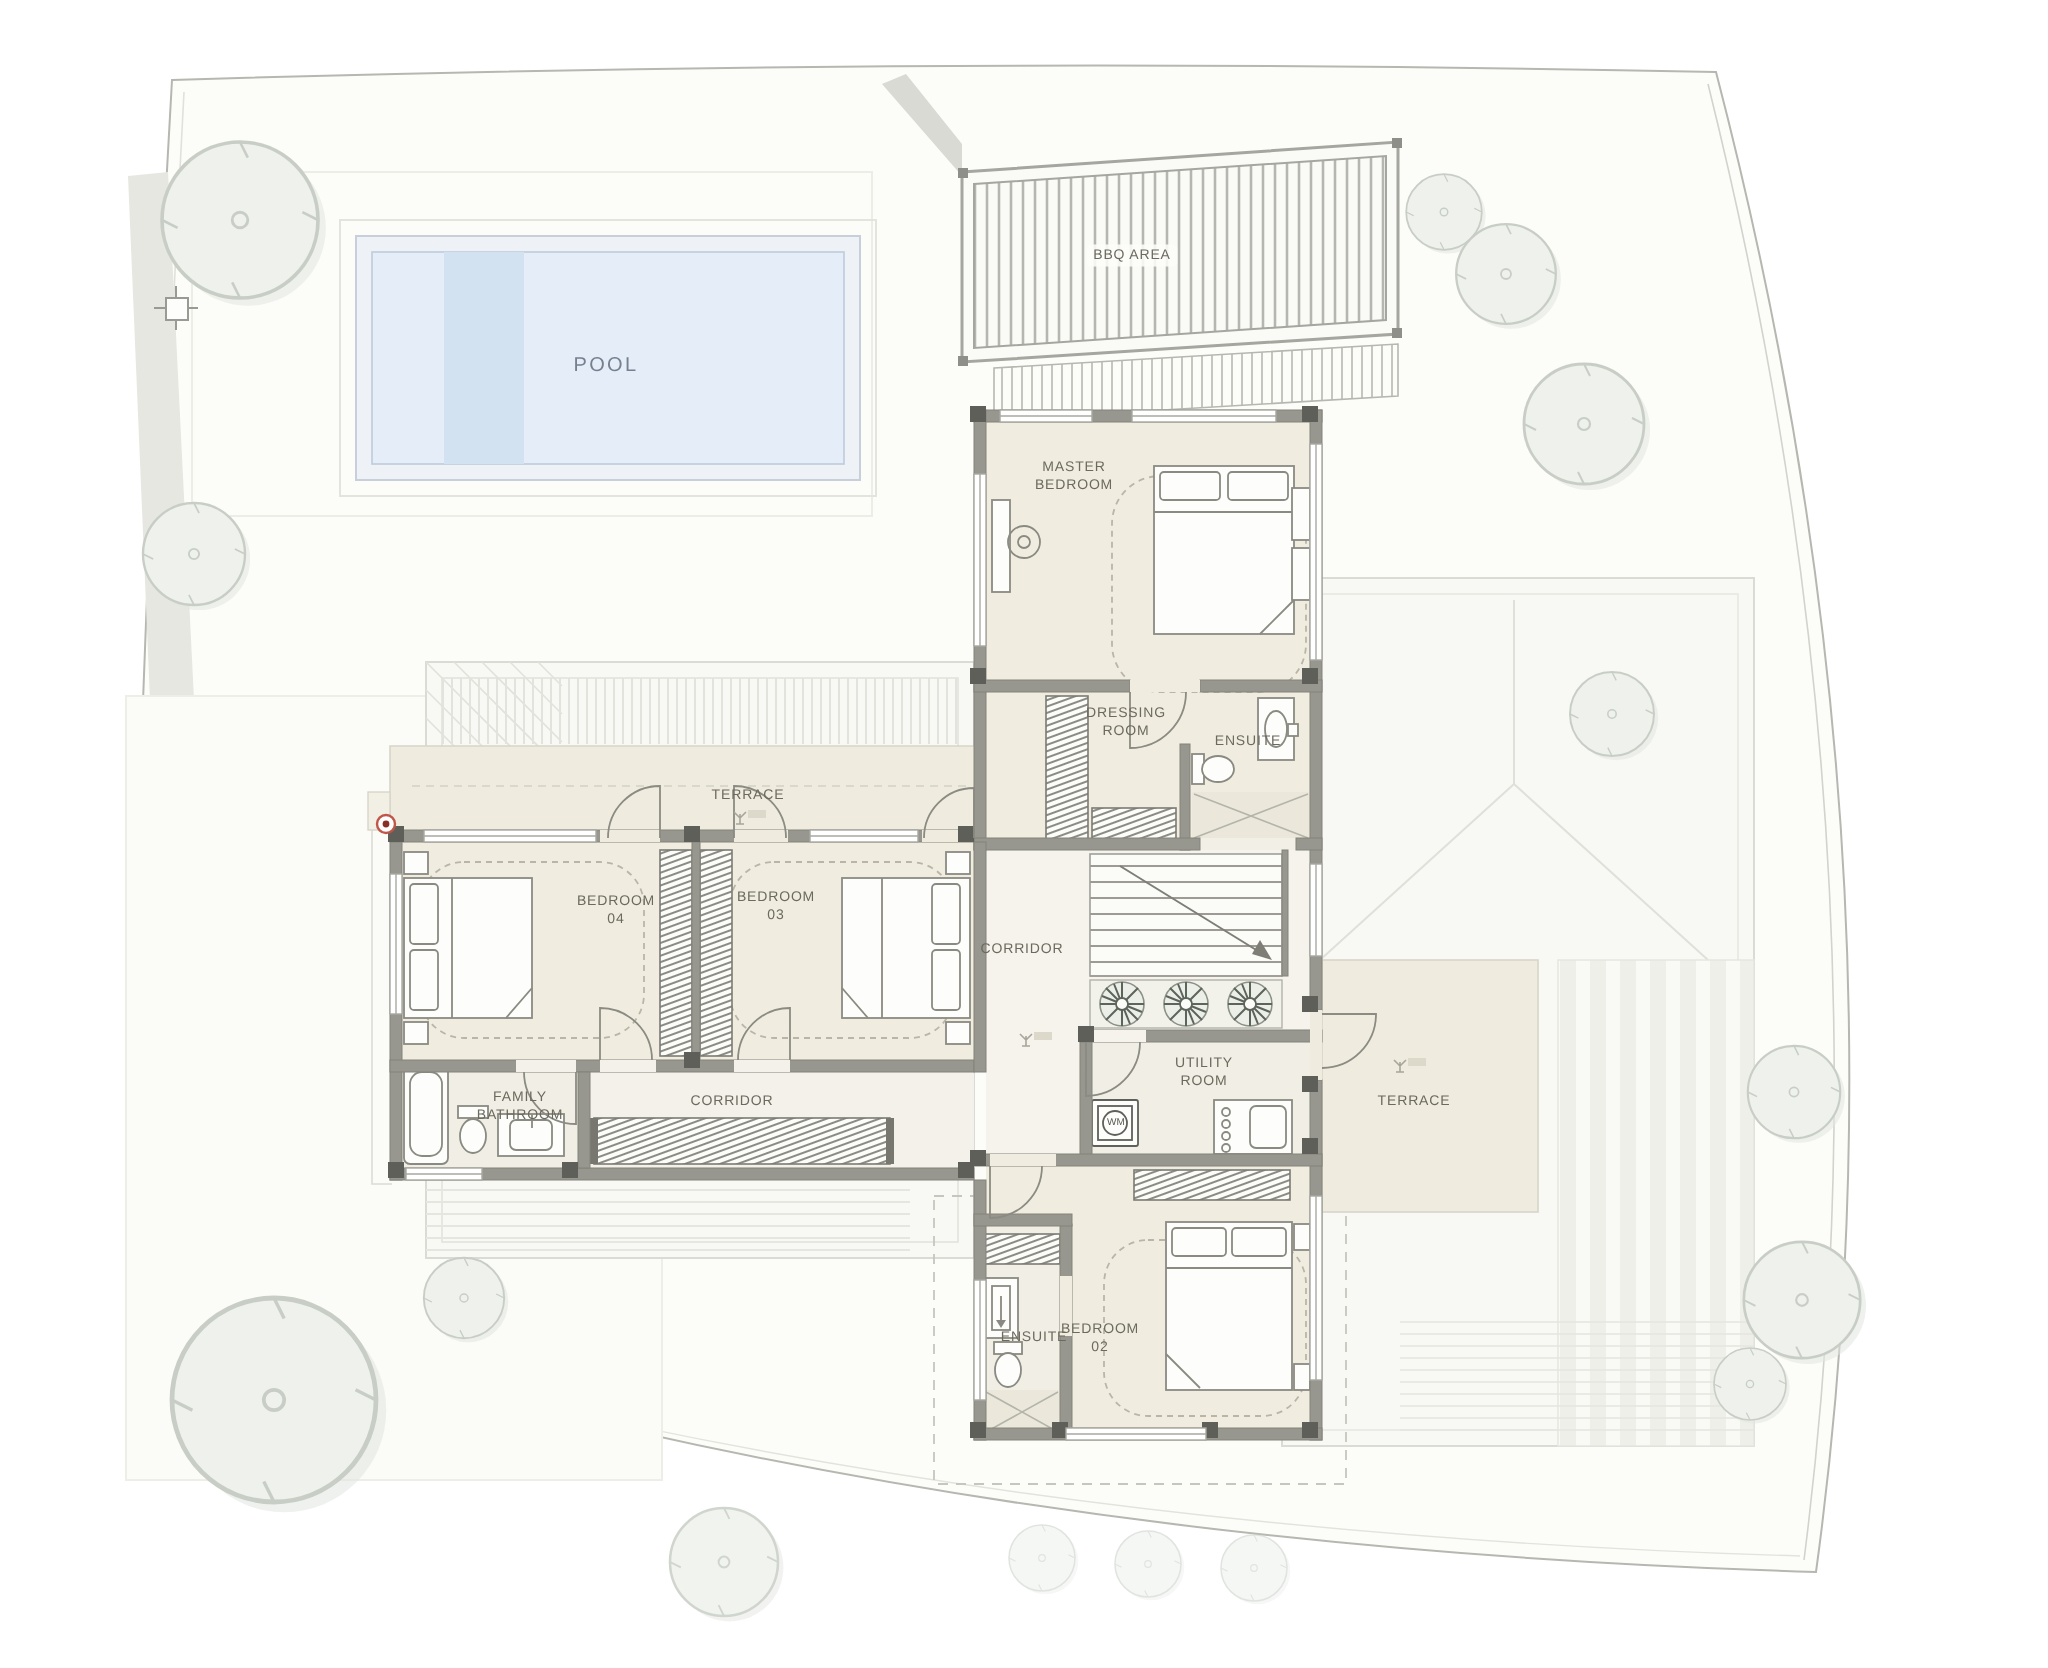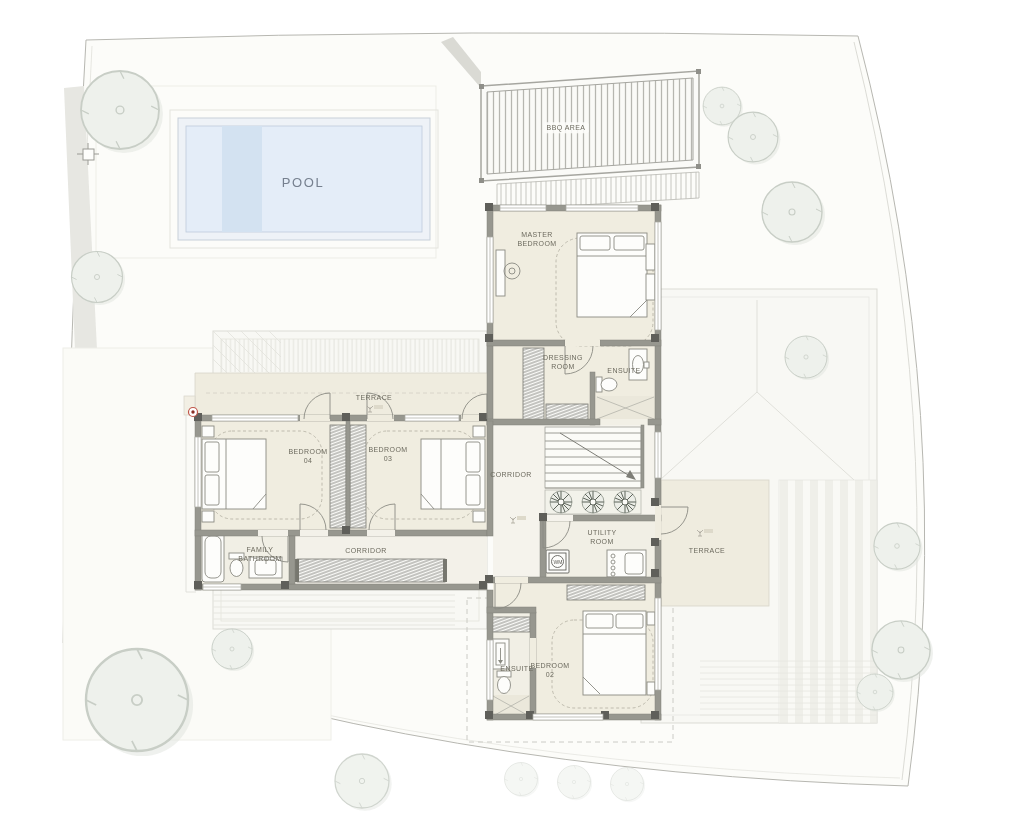--- a/index.html
+++ b/index.html
@@ -2,21 +2,21 @@
 <html><head>
 <meta charset="utf-8">
 <style>
   html,body{margin:0;padding:0;background:#ffffff;}
   #stage{position:relative;width:1024px;height:834px;background:#ffffff;overflow:hidden;
          font-family:"Liberation Sans",sans-serif;}
   #stage svg{position:absolute;left:0;top:0;}
   .lbl{position:absolute;transform:translate(-50%,-50%);font-size:7px;line-height:1.35;
        letter-spacing:.06em;color:#6c6a5e;text-align:center;white-space:pre-line;
        text-transform:uppercase;pointer-events:none;}
-  .lbl--pool{color:#76808f;font-size:13px;letter-spacing:.12em;}
+  .lbl--pool{color:#76808f;font-size:10px;letter-spacing:.12em;}
   .lbl--bg{background:rgba(252,252,249,.88);padding:1px 3px;border-radius:2px;}
   .lbl--wm{font-size:5px;letter-spacing:.02em;color:#57564f;}
 </style>
 </head>
 <body>
 
 <div id="stage">
 <svg width="1024" height="834" viewBox="0 0 1024 834">
   <defs>
     <pattern id="hatch" width="3" height="6" patternUnits="userSpaceOnUse" patternTransform="rotate(70)">

